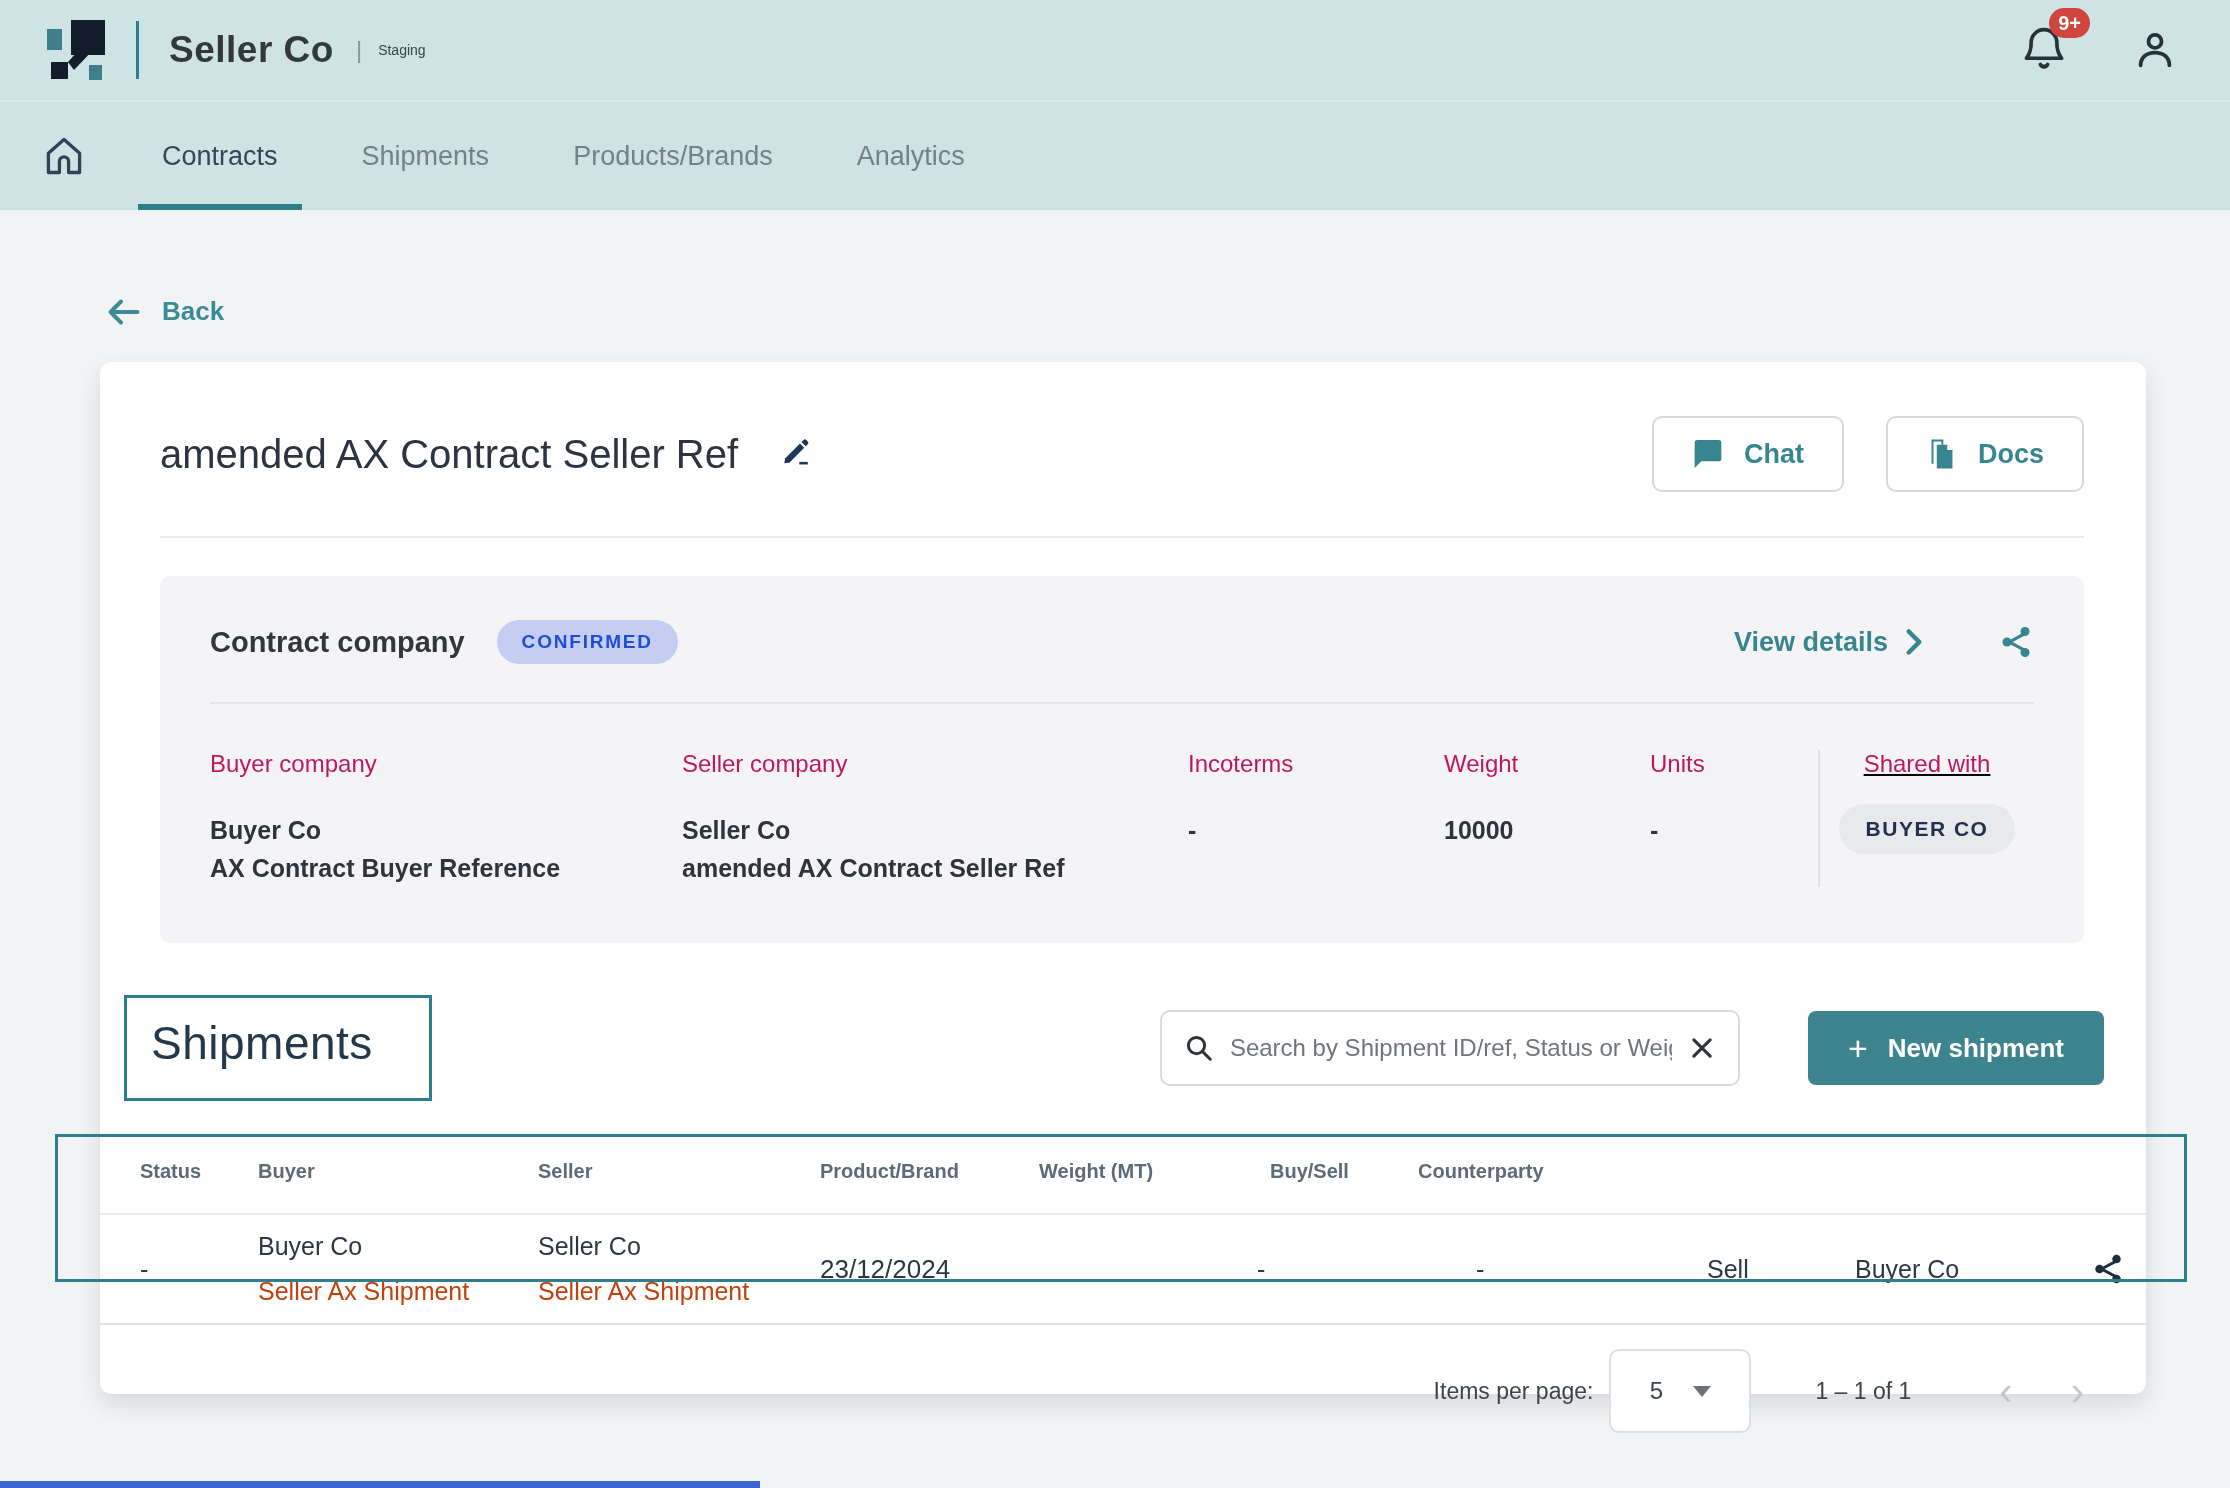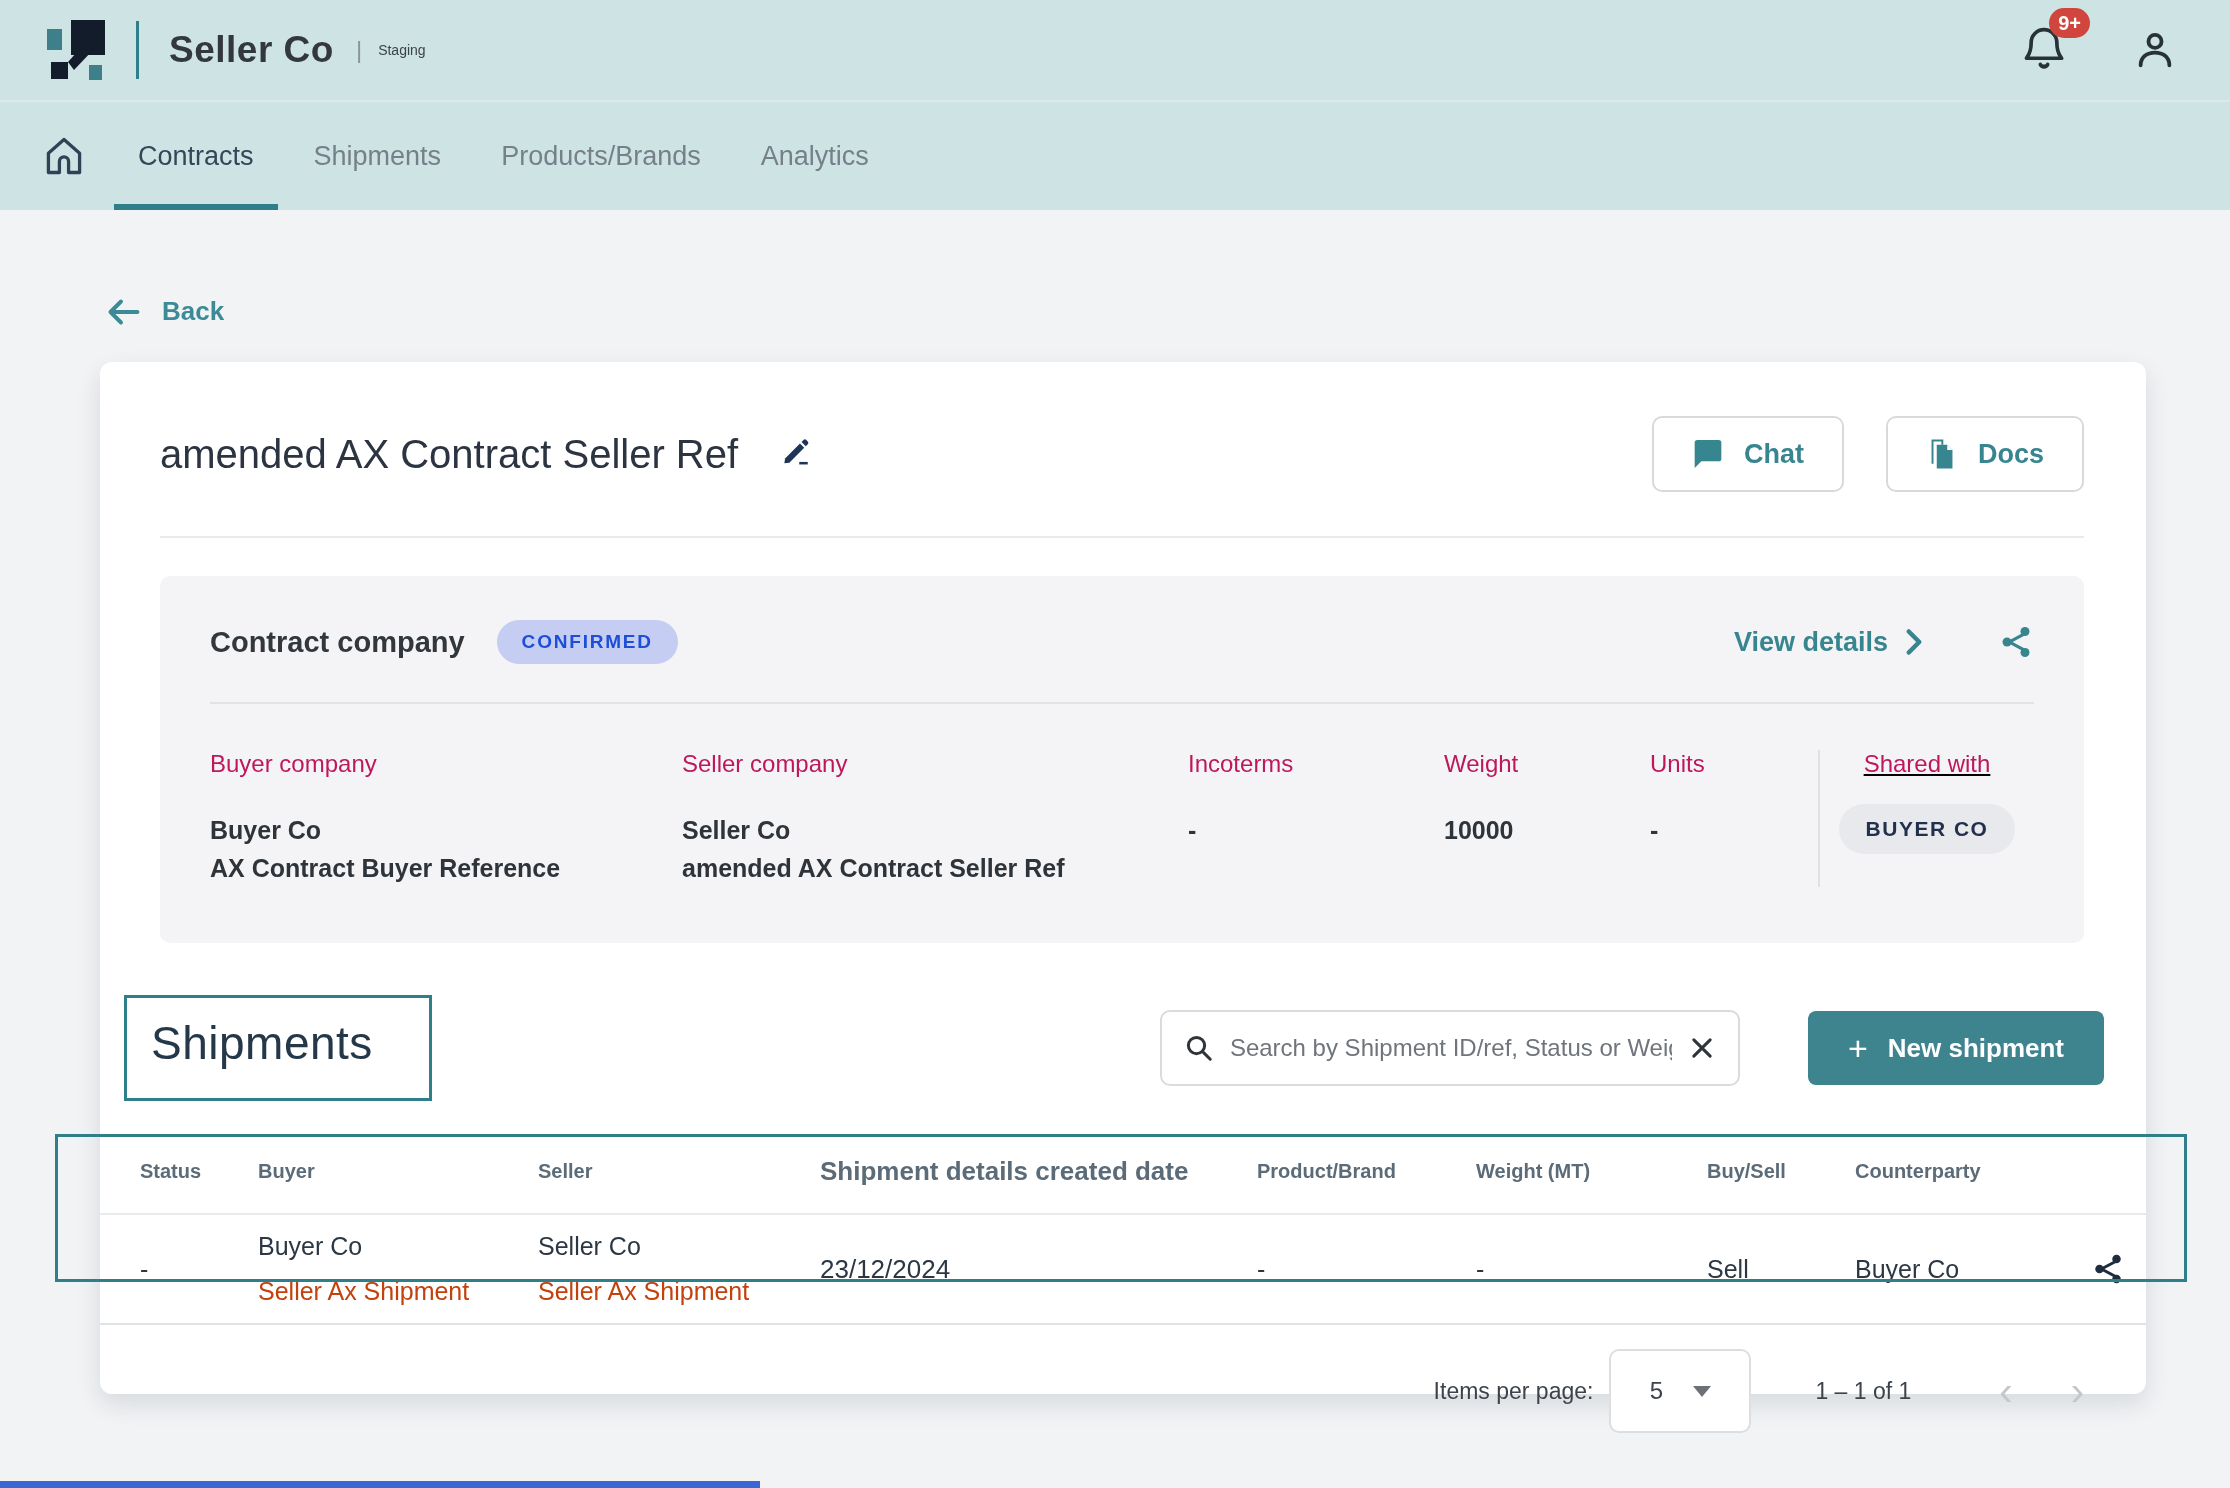--- a/index.html
+++ b/index.html
@@ -13,21 +13,21 @@
   .company { font-size:37px; font-weight:bold; color:#33383c; letter-spacing:0.5px; }
   .env-sep { color:#8b9598; margin:0 16px 0 22px; font-size:24px; }
   .env { font-size:14px; color:#3d4449; }
   .top-spacer { flex:1; }
   .bell-wrap { position:relative; margin-right:66px; cursor:pointer; }
   .notif-badge { position:absolute; top:-16px; right:-24px; background:#d0453c; color:#fff;
     font-size:20px; font-weight:bold; border-radius:999px; padding:5px 9px; line-height:1; }
 
   
   .navbar { height:110px; background:#cee3e3; display:flex; align-items:stretch; padding-left:20px;
-    border-top:2px solid #dde9e9; }
+    border-top:2px solid #dde9e9;gap:24px; }
   .home-cell { width:88px; display:flex; align-items:center; justify-content:center; cursor:pointer; }
   .nav-item { position:relative; display:flex; align-items:center; padding:0 30px; font-size:27px;
     color:#75808a; cursor:pointer; }
   .nav-item.active { color:#334759; font-weight:500; }
   .nav-underline { position:absolute; left:6px; right:6px; bottom:0; height:6px; background:#2f7f8b; }
 
   
   .back { position:absolute; top:296px; left:106px; display:flex; align-items:center; gap:20px;
     color:#3a8b95; font-weight:bold; font-size:26px; cursor:pointer; }
 
@@ -281,21 +281,20 @@
         <span class="plus-glyph">+</span>
         <span>New shipment</span>
       </button>
     </div>
 
     <div class="table">
       <div class="t-row t-head">
         <div class="c-status">Status</div>
         <div class="c-buyer">Buyer</div>
         <div class="c-seller">Seller</div>
-        <div class="c-date">Shipment details created date</div>
         <div class="c-product">Product/Brand</div>
         <div class="c-weight">Weight (MT)</div>
         <div class="c-buysell">Buy/Sell</div>
         <div class="c-cparty">Counterparty</div>
         <div class="c-actions"></div>
       </div>
       <div class="t-row t-body">
         <div class="c-status">-</div>
         <div class="c-buyer cell-2line">
           <span>Buyer Co</span>

